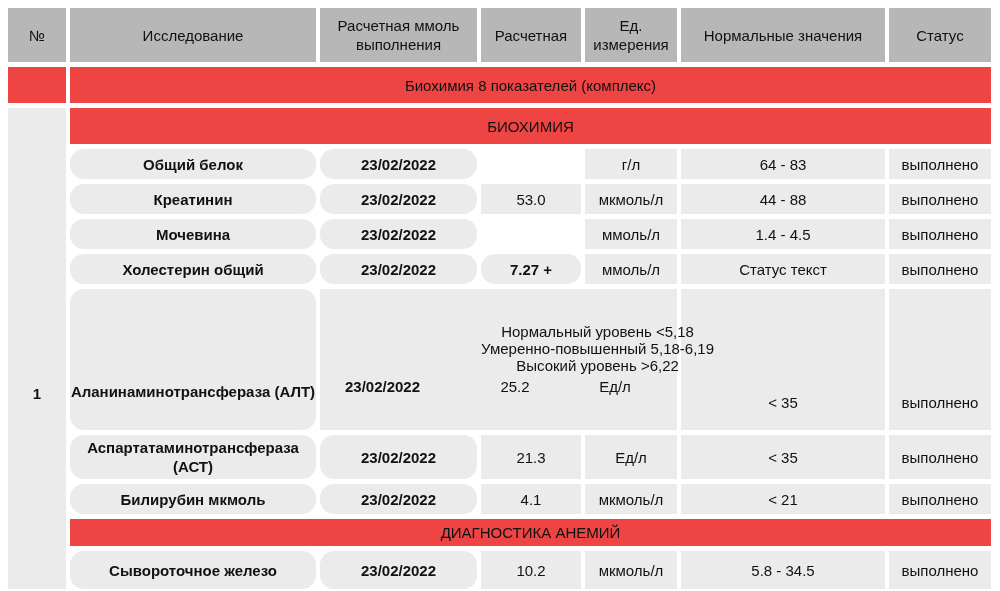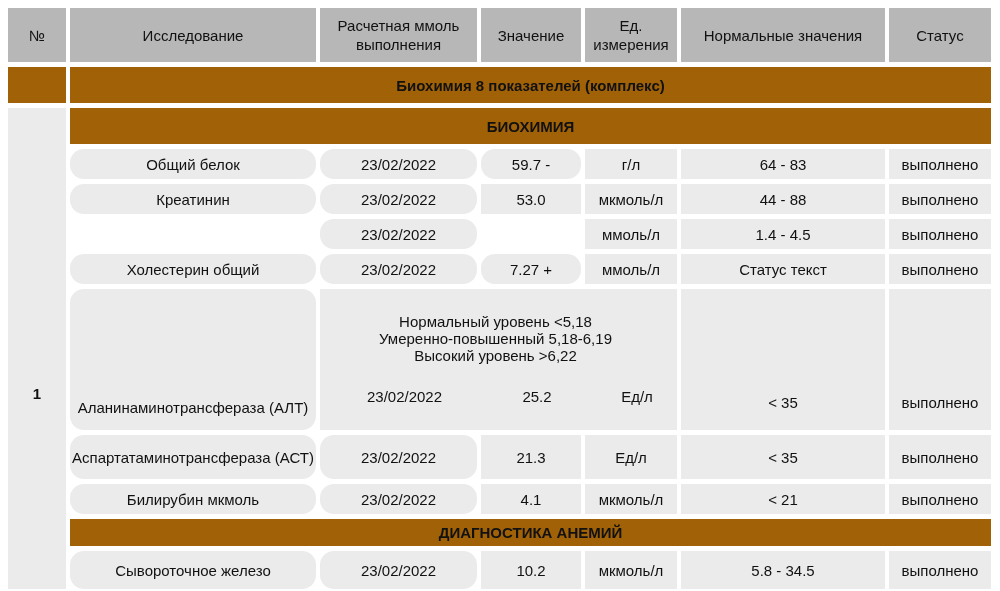--- a/index.html
+++ b/index.html
@@ -12,81 +12,81 @@
     grid-template-columns:58px 246px 157px 100px 92px 204px 102px;
     grid-template-rows:54px 36px 36px 30px 30px 30px 30px 141px 44px 30px 27px 38px;
     column-gap:4px;row-gap:5px;
     padding:8px;background:#ffffff;
   }
   .c{
     background:#ebebeb;display:flex;align-items:center;justify-content:center;
     text-align:center;font-size:15px;line-height:19px;
   }
   .th{background:#b7b7b7;}
-  .sec{background:#a16207;font-weight:bold;}
-  .name,.date,.b{font-weight:normal;border-radius:14px;}
+  .sec{background:#ef4444;font-weight:normal;}
+  .name,.date,.b{font-weight:bold;border-radius:14px;}
   
   .col1{grid-column:1}.col2{grid-column:2}.col3{grid-column:3}.col4{grid-column:4}
   .col5{grid-column:5}.col6{grid-column:6}.col7{grid-column:7}
   .span27{grid-column:2/8}
   .r1{grid-row:1}.r2{grid-row:2}.r3{grid-row:3}.r4{grid-row:4}.r5{grid-row:5}
   .r6{grid-row:6}.r7{grid-row:7}.r8{grid-row:8}.r9{grid-row:9}.r10{grid-row:10}
   .r11{grid-row:11}.r12{grid-row:12}
   .numcell{grid-column:1;grid-row:3/13;font-weight:bold;padding-top:90px;box-sizing:border-box;}
   
-  .tall-name{align-items:flex-end;padding-bottom:13px;box-sizing:border-box;}
+  .tall-name{align-items:flex-end;padding-bottom:29px;box-sizing:border-box;}
   .tall-mid{
-    grid-column:3/6;flex-direction:column;align-items:flex-start;
-    justify-content:flex-start;padding:6px;box-sizing:border-box;
+    grid-column:3/6;flex-direction:column;align-items:flex-end;
+    justify-content:flex-start;padding:16px;box-sizing:border-box;
   }
   .note{
     padding-top:18px;text-align:center;font-size:15px;line-height:17px;
     transform:translateX(53px);white-space:nowrap;
   }
   .vals{
     display:grid;grid-template-columns:157px 100px 92px;column-gap:4px;
     margin-top:auto;padding-bottom:18px;
   }
   .vals > div{display:flex;align-items:center;justify-content:center;text-align:center;}
   .tall-end{align-items:flex-end;padding-bottom:18px;box-sizing:border-box;}
 </style>
 </head>
 <body>
 
 <div class="tbl">
 
   <div class="c th r1 col1">№</div>
   <div class="c th r1 col2">Исследование</div>
   <div class="c th r1 col3">Расчетная ммоль выполнения</div>
-  <div class="c th r1 col4">Значение</div>
+  <div class="c th r1 col4">Расчетная</div>
   <div class="c th r1 col5">Ед. измерения</div>
   <div class="c th r1 col6">Нормальные значения</div>
   <div class="c th r1 col7">Статус</div>
 
   <div class="c sec r2 col1"></div>
   <div class="c sec r2 span27">Биохимия 8 показателей (комплекс)</div>
 
   <div class="c numcell">1</div>
 
   <div class="c sec r3 span27">БИОХИМИЯ</div>
 
   <div class="c r4 col2 name">Общий белок</div>
   <div class="c r4 col3 date">23/02/2022</div>
-  <div class="c r4 col4 b">59.7 -</div>
   <div class="c r4 col5">г/л</div>
   <div class="c r4 col6">64 - 83</div>
   <div class="c r4 col7">выполнено</div>
 
   <div class="c r5 col2 name">Креатинин</div>
   <div class="c r5 col3 date">23/02/2022</div>
   <div class="c r5 col4">53.0</div>
   <div class="c r5 col5">мкмоль/л</div>
   <div class="c r5 col6">44 - 88</div>
   <div class="c r5 col7">выполнено</div>
 
+  <div class="c r6 col2 name">Мочевина</div>
   <div class="c r6 col3 date">23/02/2022</div>
   <div class="c r6 col5">ммоль/л</div>
   <div class="c r6 col6">1.4 - 4.5</div>
   <div class="c r6 col7">выполнено</div>
 
   <div class="c r7 col2 name">Холестерин общий</div>
   <div class="c r7 col3 date">23/02/2022</div>
   <div class="c r7 col4 b">7.27 +</div>
   <div class="c r7 col5">ммоль/л</div>
   <div class="c r7 col6">Статус текст</div>

